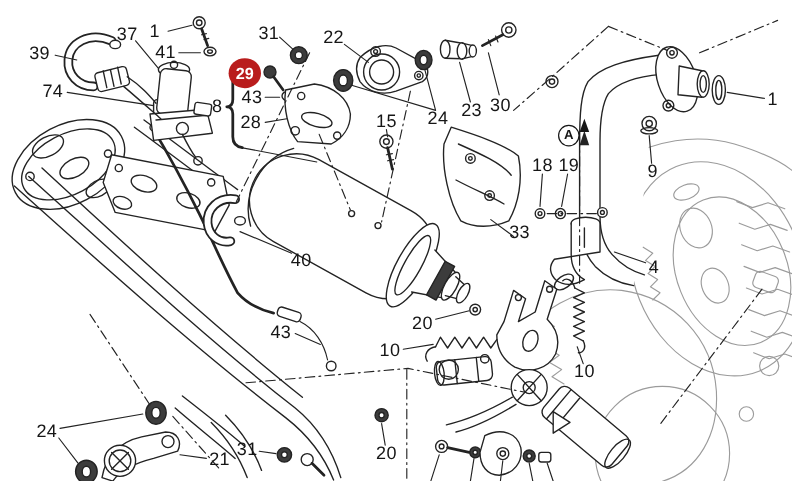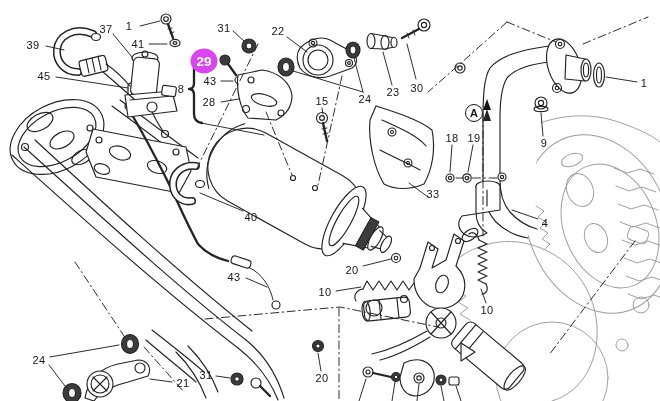--- a/index.html
+++ b/index.html
@@ -10,24 +10,24 @@
       stroke:#232323;fill:none;stroke-width:1.15;stroke-linecap:round;stroke-linejoin:round;}
   .art .dk{fill:#3c3c3c;}
   .art .wf{fill:#ffffff;}
   .art .dd{stroke-dasharray:8 3.5 1.5 3.5;stroke-width:.95;}
   .art .ld{stroke-width:.95;}
   .art .gh{stroke:#9b9b9b;stroke-width:.95;}
   .art .tube{stroke-width:8;}
   .art .tubein{stroke:#ffffff;stroke-width:5;}
   .art .th{stroke-width:2.3;}
   .art .fill{fill:#232323;stroke:none;}
-  .co{position:absolute;transform:translate(-50%,-50%);font-size:11px;color:#161616;
+  .co{position:absolute;transform:translate(-50%,-50%);font-size:15px;color:#161616;
       letter-spacing:.3px;white-space:nowrap;}
   .badge{position:absolute;transform:translate(-50%,-50%);width:27px;height:25px;border-radius:50%;
-      background:#d946ef;color:#fff;font-weight:bold;font-size:13.5px;display:flex;
+      background:#b91c1c;color:#fff;font-weight:bold;font-size:13.5px;display:flex;
       align-items:center;justify-content:center;}
   .amark{position:absolute;transform:translate(-50%,-50%);width:16px;height:16px;border:1.6px solid #161616;
       border-radius:50%;color:#161616;font-weight:bold;font-size:11px;display:flex;
       align-items:center;justify-content:center;background:#fff;}
   .aarr{position:absolute;width:0;height:0;border-left:4.5px solid transparent;
       border-right:4.5px solid transparent;border-bottom:11px solid #161616;}
 </style>
 </head>
 <body>
 
@@ -375,21 +375,21 @@
     <path class="ld" d="M50,357 L119,345 M49,365 L65,386"></path>
     <path class="ld" d="M172,382 L150,379"></path>
     <path class="ld" d="M216,376 L230,378"></path>
   </g>
 </svg>
 
 <div class="co" style="left:33px;top:45px">39</div>
 <div class="co" style="left:106px;top:29px">37</div>
 <div class="co" style="left:129px;top:26px">1</div>
 <div class="co" style="left:138px;top:44px">41</div>
-<div class="co" style="left:44px;top:76px">45</div>
+<div class="co" style="left:44px;top:76px">74</div>
 <div class="co" style="left:224px;top:28px">31</div>
 <div class="co" style="left:278px;top:31px">22</div>
 <div class="co" style="left:417px;top:88px">30</div>
 <div class="co" style="left:393px;top:92px">23</div>
 <div class="co" style="left:365px;top:99px">24</div>
 <div class="co" style="left:322px;top:101px">15</div>
 <div class="co" style="left:181px;top:89px">8</div>
 <div class="co" style="left:210px;top:81px">43</div>
 <div class="co" style="left:209px;top:102px">28</div>
 <div class="co" style="left:644px;top:83px">1</div>

